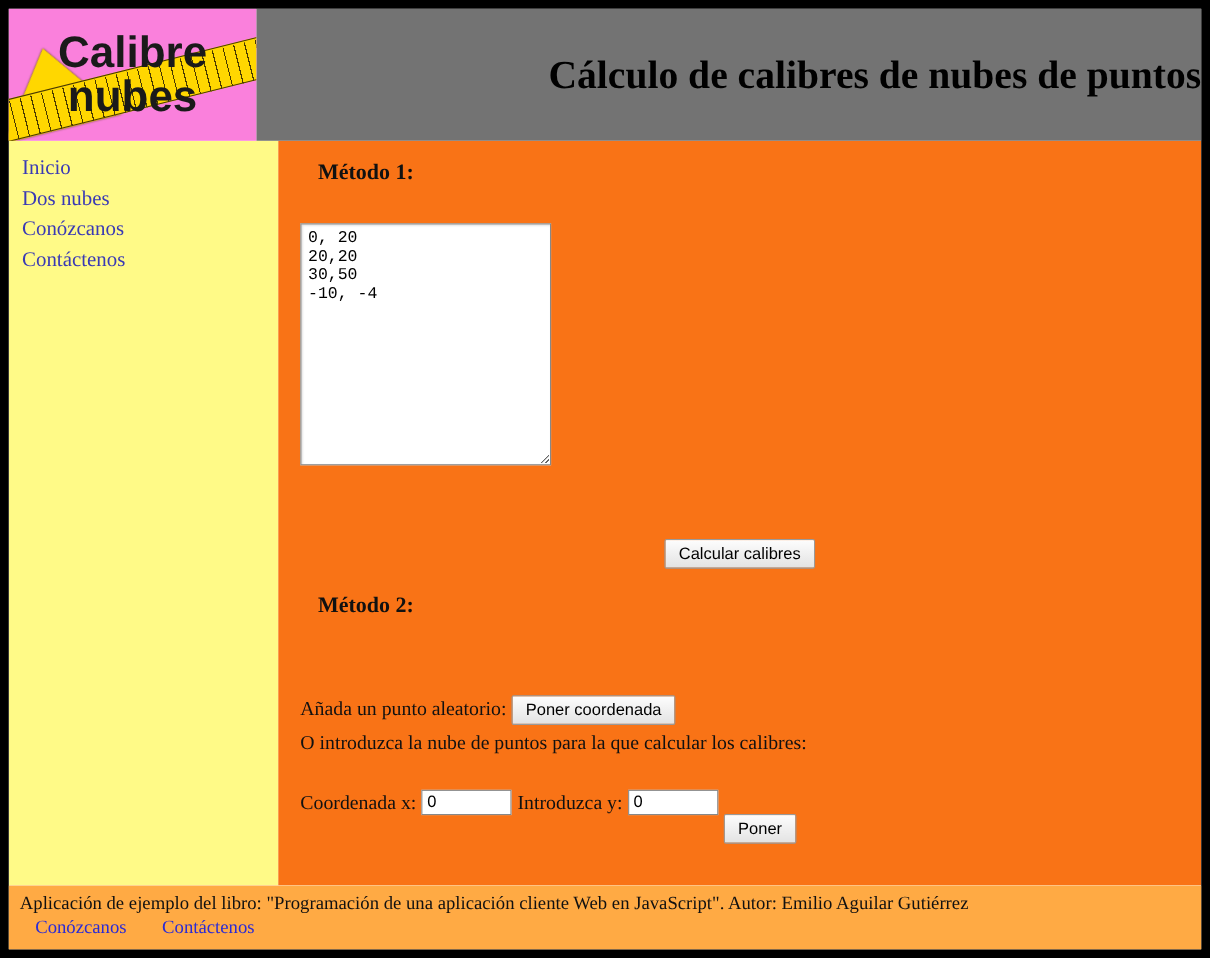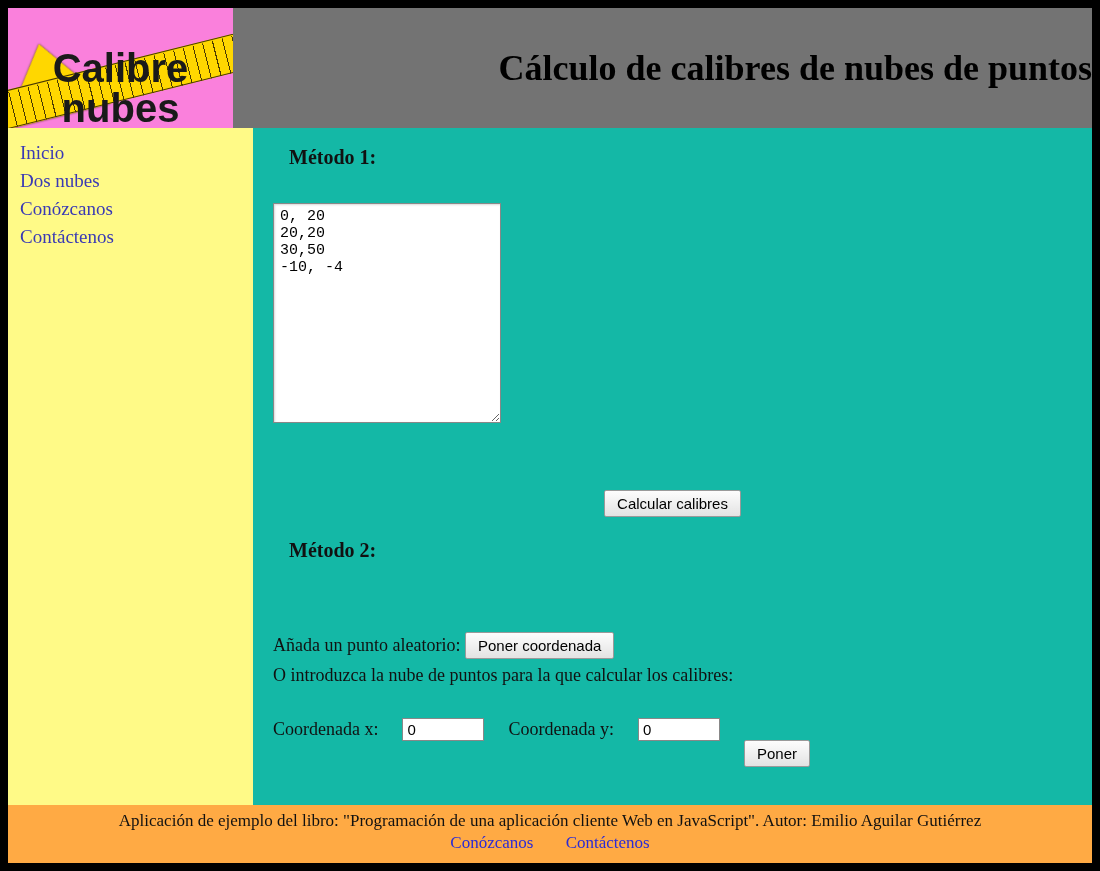--- a/index.html
+++ b/index.html
@@ -26,21 +26,21 @@
       display: flex;
       height: 120px;
     }
     .logo-box {
       width: 225px;
       background: #fa80dc;
       position: relative;
       display: flex;
       flex-direction: column;
       align-items: center;
-      justify-content: flex-end;
+      justify-content: center;
       overflow: hidden;
     }
     .logo-text {
       font-family: 'Cooper Black', 'Arial Black', sans-serif;
       font-weight: 900;
       font-size: 40px;
       text-align: center;
       line-height: 1;
       color: #1a1a1a;
       position: relative;
@@ -104,21 +104,21 @@
     .sidebar a {
       display: block;
       color: #3a3ab5;
       font-size: 19px;
       text-decoration: none;
       margin-bottom: 6px;
       cursor: pointer;
     }
     .main {
       flex: 1;
-      background: #14b8a6;
+      background: #f97316;
       padding: 18px 20px 10px 20px;
       font-size: 18px;
       color: #111;
     }
     .section-title {
       font-weight: bold;
       font-size: 20px;
       margin-left: 16px;
       margin-bottom: 22px;
     }
@@ -150,33 +150,32 @@
       cursor: pointer;
       border-radius: 2px;
       margin-top: 48px;
     }
     .method2-line {
       margin-bottom: 6px;
     }
     .coord-row {
       display: flex;
       align-items: center;
-      gap: 24px;
+      gap: 5px;
       margin-top: 4px;
     }
     input[type="number"] {
       width: 82px;
       font-size: 15px;
       padding: 2px 4px;
       border: 1px solid #888;
       font-family: Arial, sans-serif;
     }
     .footer {
       background: #ffaa44;
-      text-align: center;
       padding: 6px 10px 10px 10px;
       font-size: 17px;
       color: #111;
     }
     .footer-links {
       margin-top: 2px;
     }
     .footer-link {
       color: #2b2bd6;
       text-decoration: none;
@@ -229,21 +228,21 @@
       <div class="method2-line">
         <span>Añada un punto aleatorio:</span>
         <button>Poner coordenada</button>
       </div>
 
       <div class="method2-line">O introduzca la nube de puntos para la que calcular los calibres:</div>
 
       <div class="coord-row">
         <span>Coordenada x:</span>
         <input type="number" value="0" style="">
-        <span>Coordenada y:</span>
+        <span>Introduzca y:</span>
         <input type="number" value="0" style="">
         <button>Poner</button>
       </div>
 
       <div class="btn-row">
         <button>Calcular calibres</button>
       </div>
 
     </main>
   </div>

